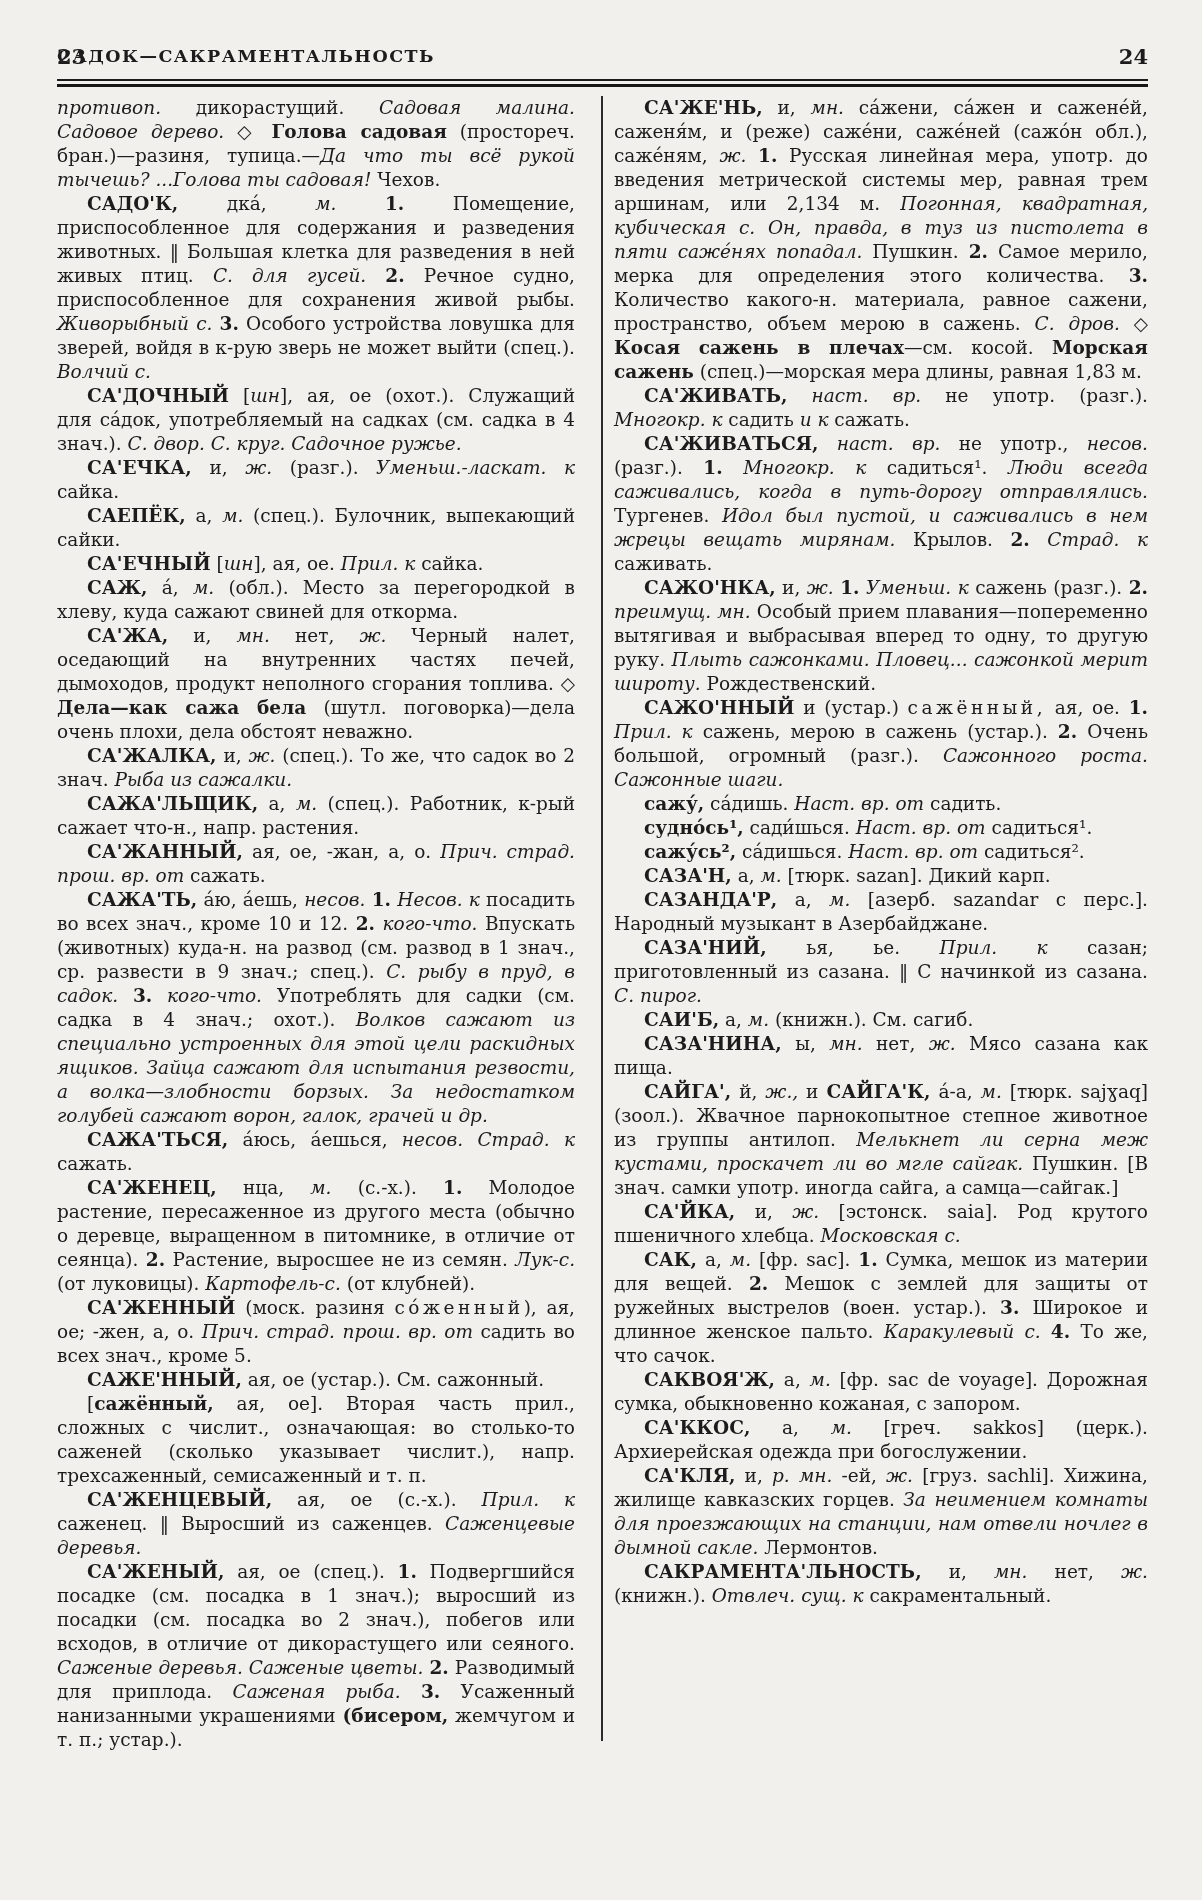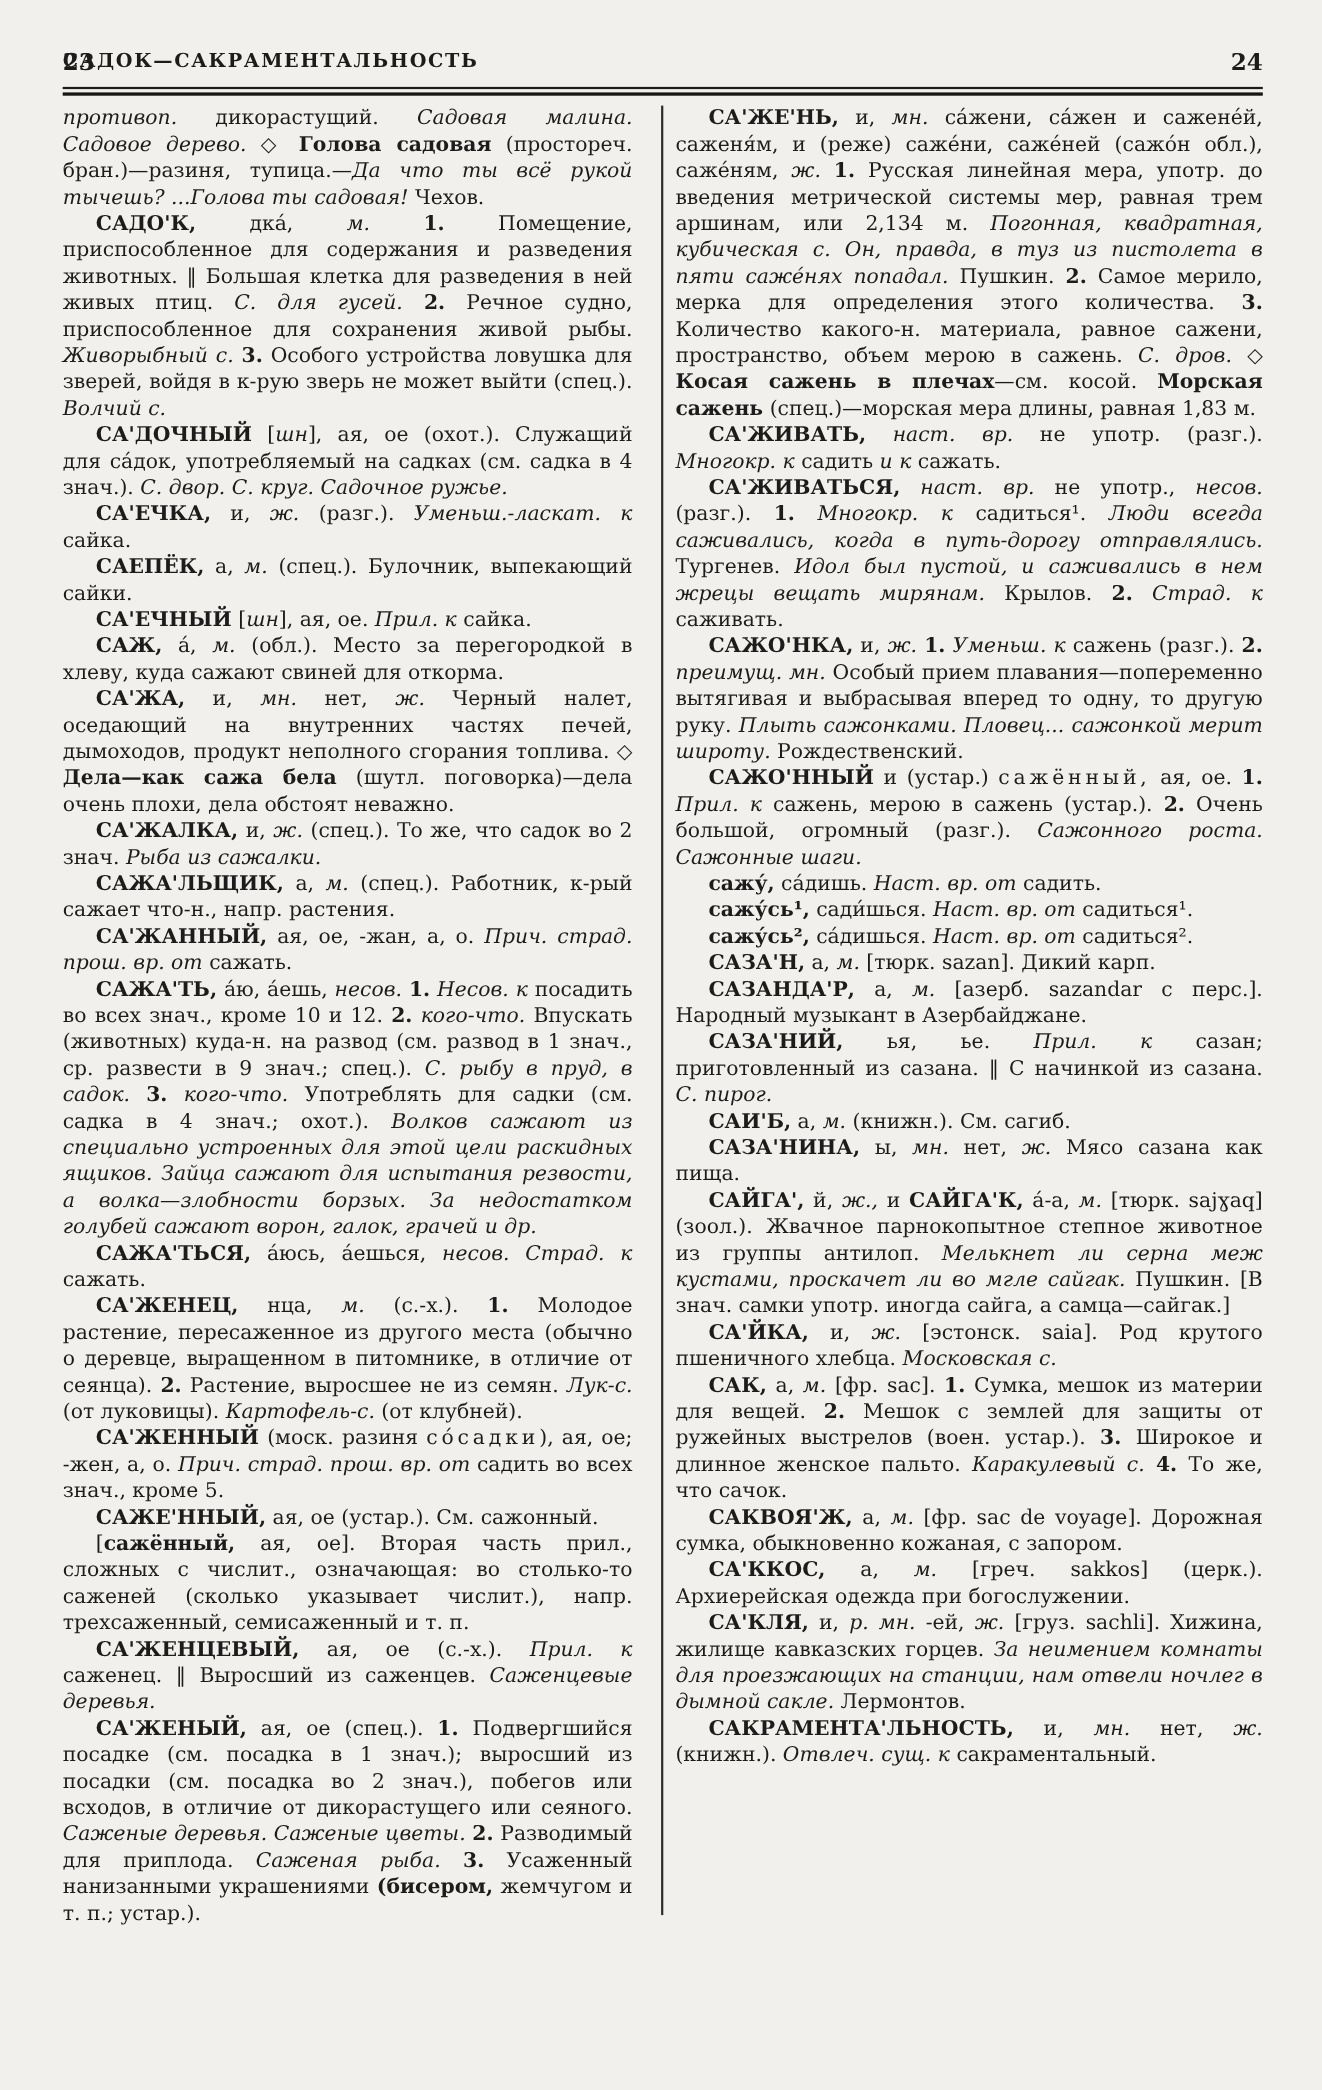--- a/index.html
+++ b/index.html
@@ -60,35 +60,35 @@
         <p class="entry"><span class="seg-b">САЕПЁК,</span><span class="seg-n"> а, </span><span class="seg-i">м.</span><span class="seg-n"> (спец.). Булочник, выпекающий сайки.</span></p>
         <p class="entry"><span class="seg-b">СА'ЕЧНЫЙ</span><span class="seg-n"> [</span><span class="seg-i">шн</span><span class="seg-n">], ая, ое. </span><span class="seg-i">Прил. к</span><span class="seg-n"> сайка.</span></p>
         <p class="entry"><span class="seg-b">САЖ,</span><span class="seg-n"> а́, </span><span class="seg-i">м.</span><span class="seg-n"> (обл.). Место за перегородкой в хлеву, куда сажают свиней для откорма.</span></p>
         <p class="entry"><span class="seg-b">СА'ЖА,</span><span class="seg-n"> и, </span><span class="seg-i">мн.</span><span class="seg-n"> нет, </span><span class="seg-i">ж.</span><span class="seg-n"> Черный налет, оседающий на внутренних частях печей, дымоходов, продукт неполного сгорания топлива. ◇ </span><span class="seg-b">Дела—как сажа бела</span><span class="seg-n"> (шутл. поговорка)—дела очень плохи, дела обстоят неважно.</span></p>
         <p class="entry"><span class="seg-b">СА'ЖАЛКА,</span><span class="seg-n"> и, </span><span class="seg-i">ж.</span><span class="seg-n"> (спец.). То же, что садок во 2 знач. </span><span class="seg-i">Рыба из сажалки.</span></p>
         <p class="entry"><span class="seg-b">САЖА'ЛЬЩИК,</span><span class="seg-n"> а, </span><span class="seg-i">м.</span><span class="seg-n"> (спец.). Работник, к-рый сажает что-н., напр. растения.</span></p>
         <p class="entry"><span class="seg-b">СА'ЖАННЫЙ,</span><span class="seg-n"> ая, ое, -жан, а, о. </span><span class="seg-i">Прич. страд. прош. вр. от</span><span class="seg-n"> сажать.</span></p>
         <p class="entry"><span class="seg-b">САЖА'ТЬ,</span><span class="seg-n"> а́ю, а́ешь, </span><span class="seg-i">несов.</span><span class="seg-n"> </span><span class="seg-b">1.</span><span class="seg-n"> </span><span class="seg-i">Несов. к</span><span class="seg-n"> посадить во всех знач., кроме 10 и 12. </span><span class="seg-b">2.</span><span class="seg-n"> </span><span class="seg-i">кого-что.</span><span class="seg-n"> Впускать (животных) куда-н. на развод (см. развод в 1 знач., ср. развести в 9 знач.; спец.). </span><span class="seg-i">С. рыбу в пруд, в садок.</span><span class="seg-n"> </span><span class="seg-b">3.</span><span class="seg-n"> </span><span class="seg-i">кого-что.</span><span class="seg-n"> Употреблять для садки (см. садка в 4 знач.; охот.). </span><span class="seg-i">Волков сажают из специально устроенных для этой цели раскидных ящиков. Зайца сажают для испытания резвости, а волка—злобности борзых. За недостатком голубей сажают ворон, галок, грачей и др.</span></p>
         <p class="entry"><span class="seg-b">САЖА'ТЬСЯ,</span><span class="seg-n"> а́юсь, а́ешься, </span><span class="seg-i">несов. Страд. к</span><span class="seg-n"> сажать.</span></p>
         <p class="entry"><span class="seg-b">СА'ЖЕНЕЦ,</span><span class="seg-n"> нца, </span><span class="seg-i">м.</span><span class="seg-n"> (с.-х.). </span><span class="seg-b">1.</span><span class="seg-n"> Молодое растение, пересаженное из другого места (обычно о деревце, выращенном в питомнике, в отличие от сеянца). </span><span class="seg-b">2.</span><span class="seg-n"> Растение, выросшее не из семян. </span><span class="seg-i">Лук-с.</span><span class="seg-n"> (от луковицы). </span><span class="seg-i">Картофель-с.</span><span class="seg-n"> (от клубней).</span></p>
-        <p class="entry"><span class="seg-b">СА'ЖЕННЫЙ</span><span class="seg-n"> (моск. разиня </span><span class="seg-sp">со́садки</span><span class="seg-n">), ая, ое; -жен, а, о. </span><span class="seg-i">Прич. страд. прош. вр. от</span><span class="seg-n"> садить во всех знач., кроме 5.</span></p>
+        <p class="entry"><span class="seg-b">СА'ЖЕННЫЙ</span><span class="seg-n"> (моск. разиня </span><span class="seg-sp">со́женный</span><span class="seg-n">), ая, ое; -жен, а, о. </span><span class="seg-i">Прич. страд. прош. вр. от</span><span class="seg-n"> садить во всех знач., кроме 5.</span></p>
         <p class="entry"><span class="seg-b">САЖЕ'ННЫЙ,</span><span class="seg-n"> ая, ое (устар.). См. сажонный.</span></p>
         <p class="entry"><span class="seg-n">[</span><span class="seg-b">сажённый,</span><span class="seg-n"> ая, ое]. Вторая часть прил., сложных с числит., означающая: во столько-то саженей (сколько указывает числит.), напр. трехсаженный, семисаженный и т. п.</span></p>
         <p class="entry"><span class="seg-b">СА'ЖЕНЦЕВЫЙ,</span><span class="seg-n"> ая, ое (с.-х.). </span><span class="seg-i">Прил. к</span><span class="seg-n"> саженец. ‖ Выросший из саженцев. </span><span class="seg-i">Саженцевые деревья.</span></p>
         <p class="entry"><span class="seg-b">СА'ЖЕНЫЙ,</span><span class="seg-n"> ая, ое (спец.). </span><span class="seg-b">1.</span><span class="seg-n"> Подвергшийся посадке (см. посадка в 1 знач.); выросший из посадки (см. посадка во 2 знач.), побегов или всходов, в отличие от дикорастущего или сеяного. </span><span class="seg-i">Саженые деревья. Саженые цветы.</span><span class="seg-n"> </span><span class="seg-b">2.</span><span class="seg-n"> Разводимый для приплода. </span><span class="seg-i">Саженая рыба.</span><span class="seg-n"> </span><span class="seg-b">3.</span><span class="seg-n"> Усаженный нанизанными украшениями </span><span class="seg-b">(бисером,</span><span class="seg-n"> жемчугом и т. п.; устар.).</span></p>
       </div>
     <div class="divider"></div>
     <div class="col-right" id="col-right">
         <p class="entry"><span class="seg-b">СА'ЖЕ'НЬ,</span><span class="seg-n"> и, </span><span class="seg-i">мн.</span><span class="seg-n"> са́жени, са́жен и сажене́й, саженя́м, и (реже) саже́ни, саже́ней (сажо́н обл.), саже́ням, </span><span class="seg-i">ж.</span><span class="seg-n"> </span><span class="seg-b">1.</span><span class="seg-n"> Русская линейная мера, употр. до введения метрической системы мер, равная трем аршинам, или 2,134 м. </span><span class="seg-i">Погонная, квадратная, кубическая с. Он, правда, в туз из пистолета в пяти саже́нях попадал.</span><span class="seg-n"> Пушкин. </span><span class="seg-b">2.</span><span class="seg-n"> Самое мерило, мерка для определения этого количества. </span><span class="seg-b">3.</span><span class="seg-n"> Количество какого-н. материала, равное сажени, пространство, объем мерою в сажень. </span><span class="seg-i">С. дров.</span><span class="seg-n"> ◇ </span><span class="seg-b">Косая сажень в плечах</span><span class="seg-n">—см. косой. </span><span class="seg-b">Морская сажень</span><span class="seg-n"> (спец.)—морская мера длины, равная 1,83 м.</span></p>
         <p class="entry"><span class="seg-b">СА'ЖИВАТЬ,</span><span class="seg-n"> </span><span class="seg-i">наст. вр.</span><span class="seg-n"> не употр. (разг.). </span><span class="seg-i">Многокр. к</span><span class="seg-n"> садить </span><span class="seg-i">и к</span><span class="seg-n"> сажать.</span></p>
         <p class="entry"><span class="seg-b">СА'ЖИВАТЬСЯ,</span><span class="seg-n"> </span><span class="seg-i">наст. вр.</span><span class="seg-n"> не употр., </span><span class="seg-i">несов.</span><span class="seg-n"> (разг.). </span><span class="seg-b">1.</span><span class="seg-n"> </span><span class="seg-i">Многокр. к</span><span class="seg-n"> садиться¹. </span><span class="seg-i">Люди всегда саживались, когда в путь-дорогу отправлялись.</span><span class="seg-n"> Тургенев. </span><span class="seg-i">Идол был пустой, и саживались в нем жрецы вещать мирянам.</span><span class="seg-n"> Крылов. </span><span class="seg-b">2.</span><span class="seg-n"> </span><span class="seg-i">Страд. к</span><span class="seg-n"> саживать.</span></p>
         <p class="entry"><span class="seg-b">САЖО'НКА,</span><span class="seg-n"> и, </span><span class="seg-i">ж.</span><span class="seg-n"> </span><span class="seg-b">1.</span><span class="seg-n"> </span><span class="seg-i">Уменьш. к</span><span class="seg-n"> сажень (разг.). </span><span class="seg-b">2.</span><span class="seg-n"> </span><span class="seg-i">преимущ. мн.</span><span class="seg-n"> Особый прием плавания—попеременно вытягивая и выбрасывая вперед то одну, то другую руку. </span><span class="seg-i">Плыть сажонками. Пловец... сажонкой мерит широту.</span><span class="seg-n"> Рождественский.</span></p>
         <p class="entry"><span class="seg-b">САЖО'ННЫЙ</span><span class="seg-n"> и (устар.) </span><span class="seg-sp">сажённый,</span><span class="seg-n"> ая, ое. </span><span class="seg-b">1.</span><span class="seg-n"> </span><span class="seg-i">Прил. к</span><span class="seg-n"> сажень, мерою в сажень (устар.). </span><span class="seg-b">2.</span><span class="seg-n"> Очень большой, огромный (разг.). </span><span class="seg-i">Сажонного роста. Сажонные шаги.</span></p>
         <p class="entry"><span class="seg-b">сажу́,</span><span class="seg-n"> са́дишь. </span><span class="seg-i">Наст. вр. от</span><span class="seg-n"> садить.</span></p>
-        <p class="entry"><span class="seg-b">сажу́сь¹,</span><span class="seg-n"> сади́шься. </span><span class="seg-i">Наст. вр. от</span><span class="seg-n"> садиться¹.</span></p>
+        <p class="entry"><span class="seg-b">судно́сь¹,</span><span class="seg-n"> сади́шься. </span><span class="seg-i">Наст. вр. от</span><span class="seg-n"> садиться¹.</span></p>
         <p class="entry"><span class="seg-b">сажу́сь²,</span><span class="seg-n"> са́дишься. </span><span class="seg-i">Наст. вр. от</span><span class="seg-n"> садиться².</span></p>
         <p class="entry"><span class="seg-b">САЗА'Н,</span><span class="seg-n"> а, </span><span class="seg-i">м.</span><span class="seg-n"> [тюрк. sazan]. Дикий карп.</span></p>
         <p class="entry"><span class="seg-b">САЗАНДА'Р,</span><span class="seg-n"> а, </span><span class="seg-i">м.</span><span class="seg-n"> [азерб. sazandar с перс.]. Народный музыкант в Азербайджане.</span></p>
         <p class="entry"><span class="seg-b">САЗА'НИЙ,</span><span class="seg-n"> ья, ье. </span><span class="seg-i">Прил. к</span><span class="seg-n"> сазан; приготовленный из сазана. ‖ С начинкой из сазана. </span><span class="seg-i">С. пирог.</span></p>
         <p class="entry"><span class="seg-b">САИ'Б,</span><span class="seg-n"> а, </span><span class="seg-i">м.</span><span class="seg-n"> (книжн.). См. сагиб.</span></p>
         <p class="entry"><span class="seg-b">САЗА'НИНА,</span><span class="seg-n"> ы, </span><span class="seg-i">мн.</span><span class="seg-n"> нет, </span><span class="seg-i">ж.</span><span class="seg-n"> Мясо сазана как пища.</span></p>
         <p class="entry"><span class="seg-b">САЙГА',</span><span class="seg-n"> й, </span><span class="seg-i">ж.,</span><span class="seg-n"> и </span><span class="seg-b">САЙГА'К,</span><span class="seg-n"> а́-а, </span><span class="seg-i">м.</span><span class="seg-n"> [тюрк. sajɣaq] (зоол.). Жвачное парнокопытное степное животное из группы антилоп. </span><span class="seg-i">Мелькнет ли серна меж кустами, проскачет ли во мгле сайгак.</span><span class="seg-n"> Пушкин. [В знач. самки употр. иногда сайга, а самца—сайгак.]</span></p>
         <p class="entry"><span class="seg-b">СА'ЙКА,</span><span class="seg-n"> и, </span><span class="seg-i">ж.</span><span class="seg-n"> [эстонск. saia]. Род крутого пшеничного хлебца. </span><span class="seg-i">Московская с.</span></p>
         <p class="entry"><span class="seg-b">САК,</span><span class="seg-n"> а, </span><span class="seg-i">м.</span><span class="seg-n"> [фр. sac]. </span><span class="seg-b">1.</span><span class="seg-n"> Сумка, мешок из материи для вещей. </span><span class="seg-b">2.</span><span class="seg-n"> Мешок с землей для защиты от ружейных выстрелов (воен. устар.). </span><span class="seg-b">3.</span><span class="seg-n"> Широкое и длинное женское пальто. </span><span class="seg-i">Каракулевый с.</span><span class="seg-n"> </span><span class="seg-b">4.</span><span class="seg-n"> То же, что сачок.</span></p>
         <p class="entry"><span class="seg-b">САКВОЯ'Ж,</span><span class="seg-n"> а, </span><span class="seg-i">м.</span><span class="seg-n"> [фр. sac de voyage]. Дорожная сумка, обыкновенно кожаная, с запором.</span></p>

